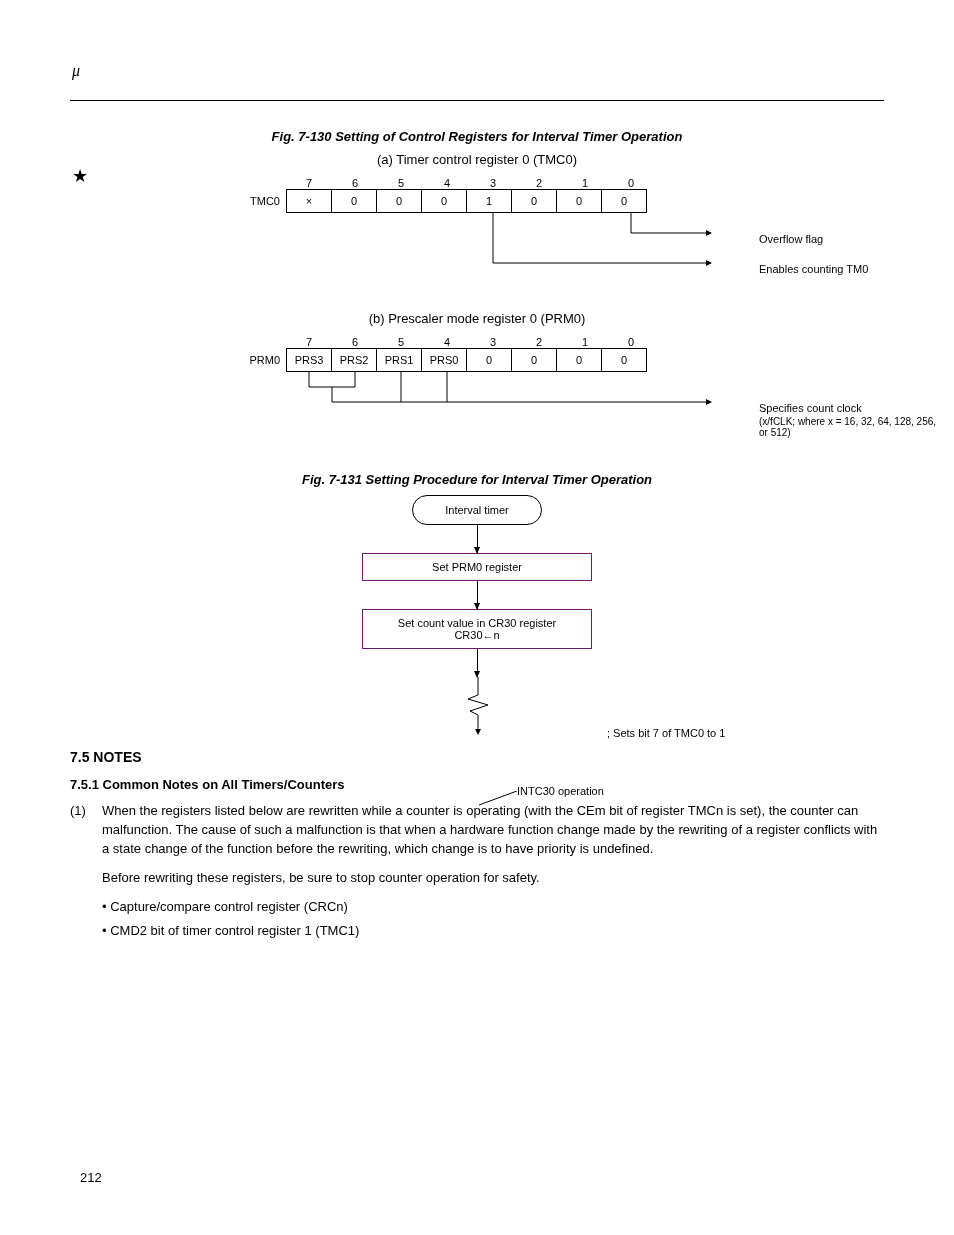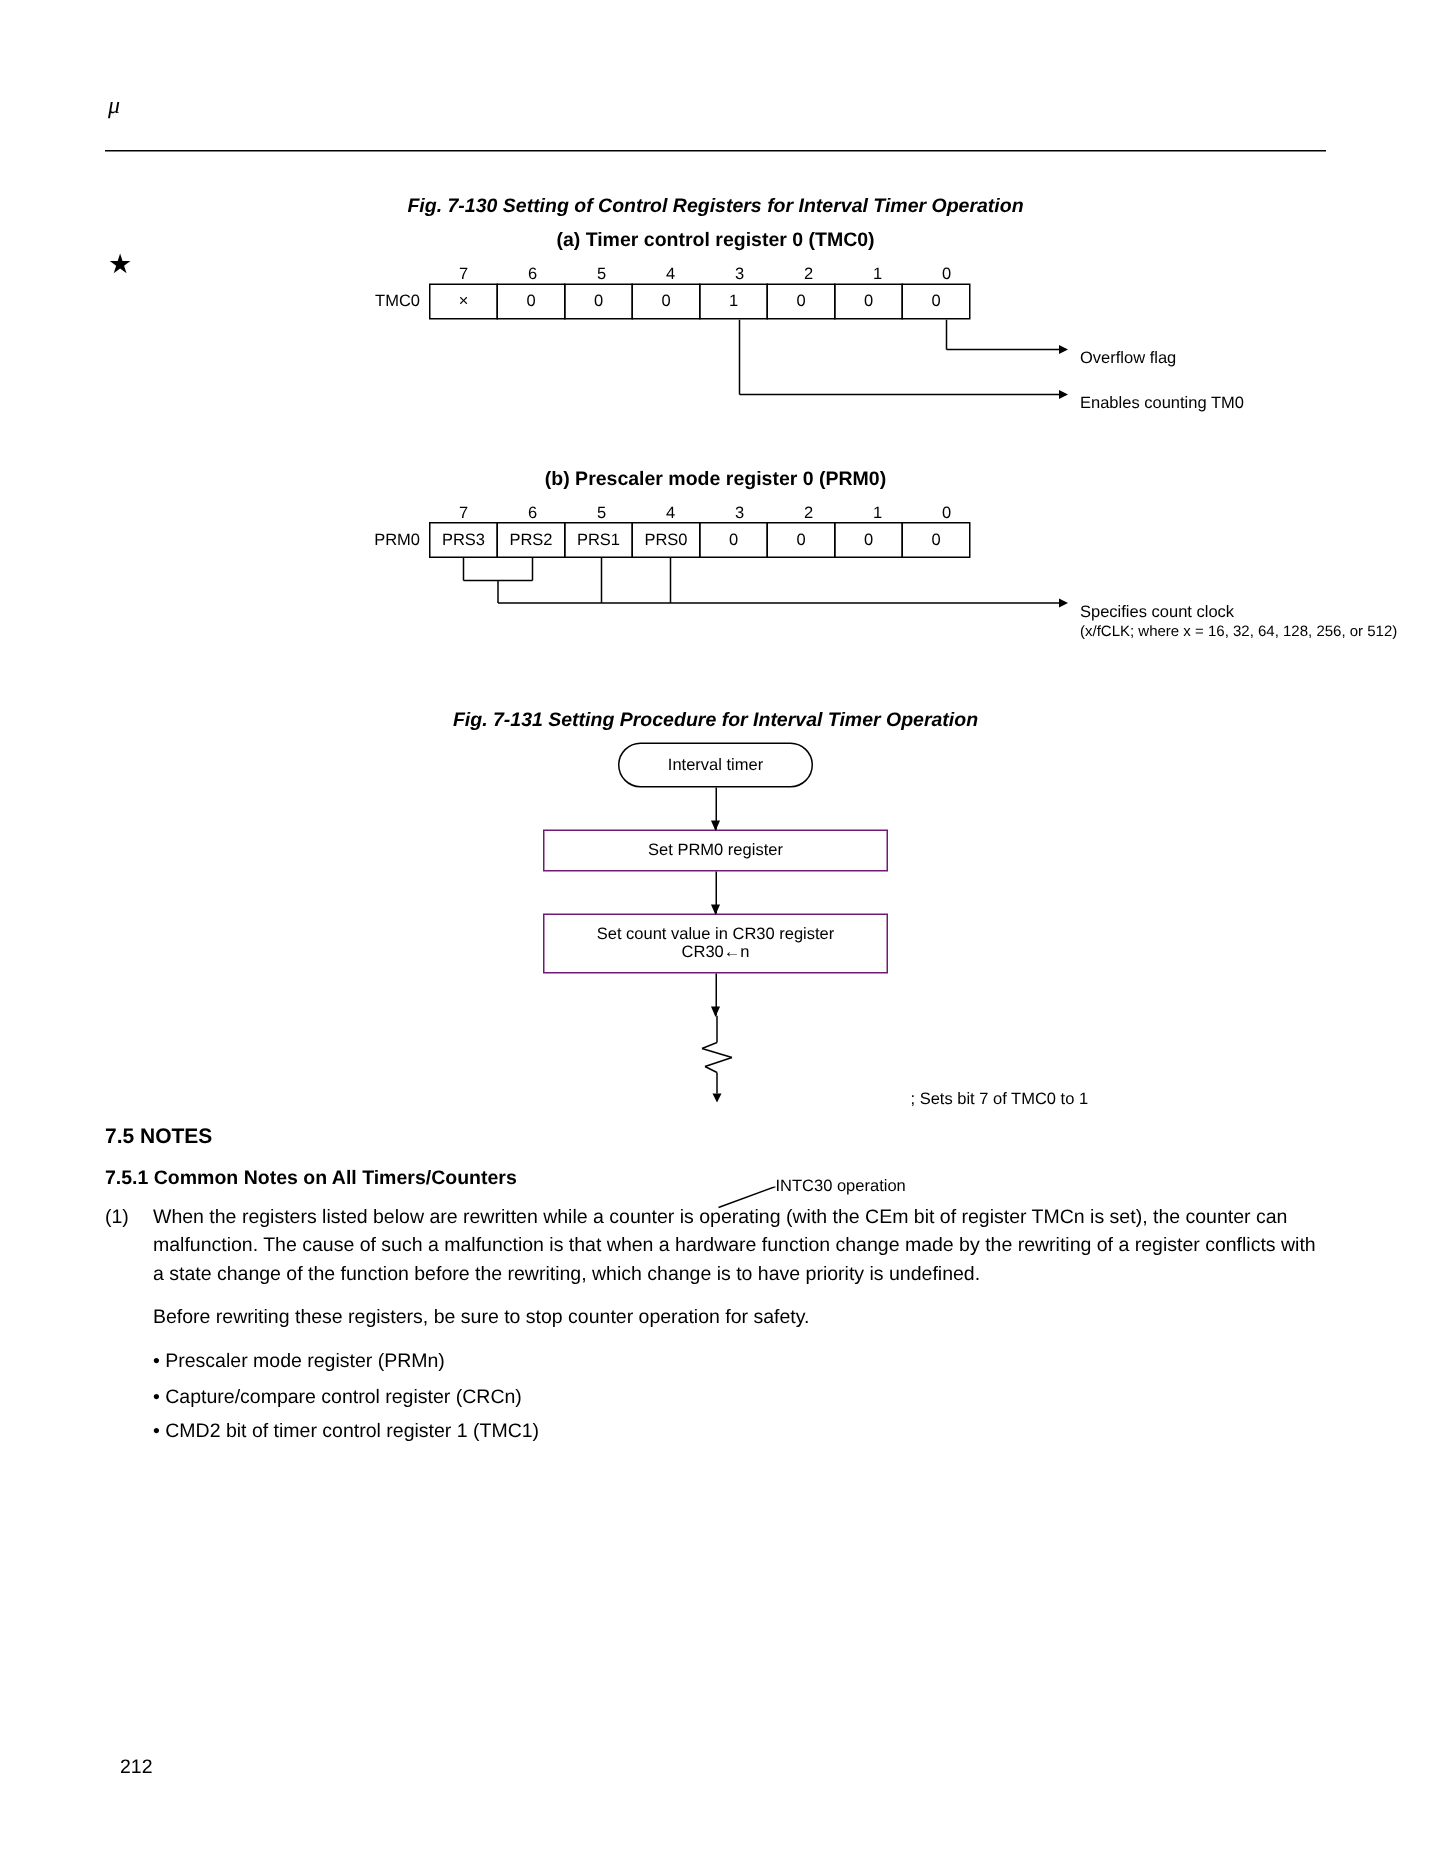--- a/index.html
+++ b/index.html
@@ -10,38 +10,38 @@
     background: #fff;
     width: 954px;
     height: 1235px;
     position: relative;
     padding: 60px 70px 40px 70px;
   }
   .mu { position: absolute; top: 62px; left: 72px; font-style: italic; font-size: 16px; font-family: serif; }
   .star { position: absolute; top: 165px; left: 72px; font-size: 18px; }
   .hr-top { border-top: 1px solid #000; margin-top: 40px; }
   .fig-caption { text-align: center; font-weight: bold; font-style: italic; margin: 28px 0 8px; font-size: 13px; }
-  .sub-caption { text-align: center; font-weight: bold; font-size: 13px; margin-bottom: 10px; }
+  .sub-caption { text-align: center; font-weight: normal; font-size: 13px; margin-bottom: 10px; }
 
   
   .reg-wrap { position: relative; width: 700px; margin-left: 170px; }
   .bit-nums { display: flex; }
   .bit-nums div { width: 46px; text-align: center; font-size: 11px; }
   .reg-row { display: flex; align-items: center; }
   .reg-label { width: 46px; text-align: right; padding-right: 6px; font-size: 11px; }
   .reg-table { display: flex; }
   .reg-cell {
     width: 46px; height: 24px; border: 1px solid #000;
     display: flex; align-items: center; justify-content: center;
     font-size: 11px; margin-left: -1px;
   }
   .reg-cell:first-child { margin-left: 0; }
 
   .callout-svg { display: block; }
-  .callout-text { font-size: 11px; position: absolute; }
+  .callout-text { font-size: 11px; position: absolute; margin-left: 39px; }
 
   
   .flow { position: relative; width: 300px; margin: 0 auto; }
   .oval { border: 1px solid #000; border-radius: 50% / 100%; width: 130px; height: 30px; margin: 0 auto; display: flex; align-items: center; justify-content: center; font-size: 11px; border-radius: 15px; }
   .box { border: 1px solid #701a75; width: 230px; padding: 7px 4px; margin: 0 auto; text-align: center; font-size: 11px; }
   .arrow-down { width: 1px; height: 28px; background: #000; margin: 0 auto; position: relative; }
   .arrow-down::after {
     content: ""; position: absolute; bottom: -1px; left: -3px;
     border-left: 3.5px solid transparent; border-right: 3.5px solid transparent;
     border-top: 7px solid #000;
@@ -179,18 +179,17 @@
 </div>
 
 <div class="section-h">7.5  NOTES</div>
 <div class="subsection-h">7.5.1  Common Notes on All Timers/Counters</div>
 <div class="para-block">
   <div class="para-label">(1)</div>
   <div class="para-text">When the registers listed below are rewritten while a counter is operating (with the CEm bit of register TMCn is set), the counter can malfunction.  The cause of such a malfunction is that when a hardware function change made by the rewriting of a register conflicts with a state change of the function before the rewriting, which change is to have priority is undefined.</div>
 </div>
 <div class="sub-para">Before rewriting these registers, be sure to stop counter operation for safety.</div>
 <ul class="bullets">
-  <li>Prescaler mode register (PRMn)</li>
   <li>Capture/compare control register (CRCn)</li>
   <li>CMD2 bit of timer control register 1 (TMC1)</li>
 </ul>
 
 <div class="page-num">212</div>
 
 </body></html>

